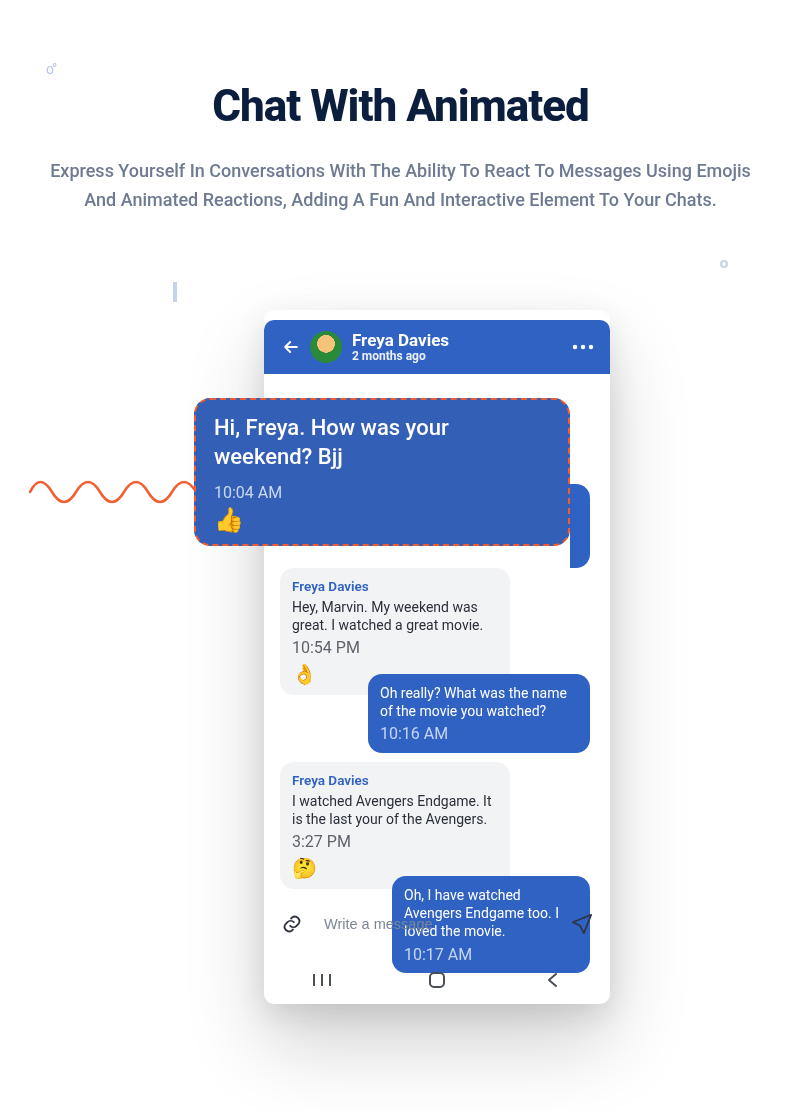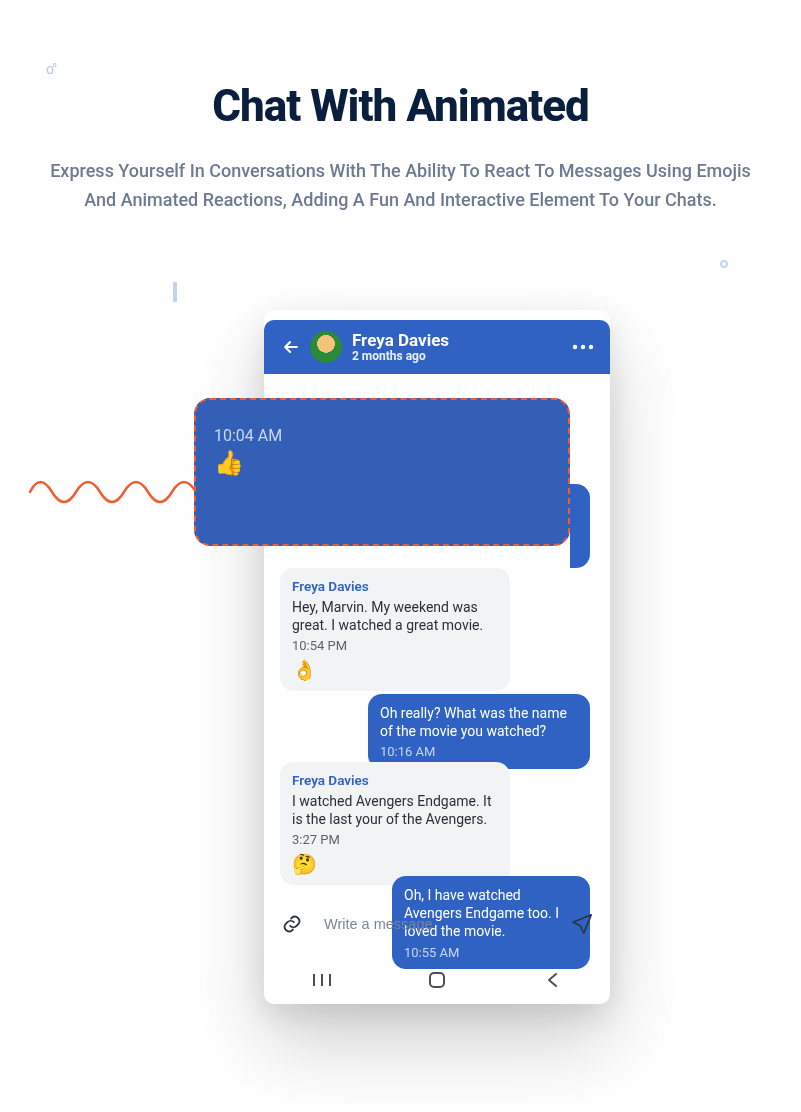--- a/index.html
+++ b/index.html
@@ -156,21 +156,21 @@
 
 
 .msg {
   position: absolute;
   max-width: 230px;
   padding: 10px 12px 8px 12px;
   border-radius: 14px;
   font-size: 14px;
   line-height: 1.3;
 }
-.msg .time { font-size: 13px; margin-top: 4px; opacity: 0.75; }
+.msg .time { font-size: 16px; margin-top: 4px; opacity: 0.75; }
 .msg .emoji { font-size: 20px; margin-top: 2px; }
 
 .recv {
   left: 16px;
   background: #f2f3f5;
   color: #2a2f3a;
 }
 .recv .sender {
   color: #2f62c2;
   font-weight: 600;
@@ -178,21 +178,21 @@
   margin-bottom: 2px;
 }
 .sent {
   right: 20px;
   background: #2f62c2;
   color: #fff;
 }
 .sent .time { color: #d5e0f5; opacity: 0.9; }
 
 #msg2 { top: 194px; width: 230px; }
-#msg3 { top: 320px; width: 222px; }
+#msg3 { top: 300px; width: 222px; }
 #msg4 { top: 388px; width: 230px; }
 #msg5 { top: 502px; width: 198px; }
 
 
 .input-bar {
   position: absolute;
   left: 14px; right: 14px;
   bottom: 58px;
   height: 44px;
   display: flex;
@@ -262,20 +262,21 @@
           <circle cx="19" cy="3" r="2.2" fill="#fff"></circle>
         </svg>
     </div>
   </div>
 
   <div class="chat-body">
 
     <div class="peek-sent"></div>
 
     <div class="callout">
+      <div class="callout-text">Hi, Freya. How was your weekend? Bjj</div>
       <div class="callout-time">10:04 AM</div>
       <div class="callout-emoji">👍</div>
     </div>
 
     <div id="msg2" class="msg recv">
       <div class="sender">Freya Davies</div>
       <div>Hey, Marvin. My weekend was great. I watched a great movie.</div>
       <div class="time">10:54 PM</div>
       <div class="emoji">👌</div>
     </div>
@@ -287,21 +288,21 @@
 
     <div id="msg4" class="msg recv">
       <div class="sender">Freya Davies</div>
       <div>I watched Avengers Endgame. It is the last your of the Avengers.</div>
       <div class="time">3:27 PM</div>
       <div class="emoji">🤔</div>
     </div>
 
     <div id="msg5" class="msg sent">
       <div>Oh, I have watched Avengers Endgame too. I loved the movie.</div>
-      <div class="time">10:55 AM</div>
+      <div class="time">10:17 AM</div>
     </div>
 
   </div>
 
   <div class="input-bar">
     <div class="attach-btn">
       <svg width="22" height="22" viewBox="0 0 24 24">
           <path d="M10 14a5 5 0 0 0 7 0l2-2a5 5 0 0 0-7-7l-1 1M14 10a5 5 0 0 0-7 0l-2 2a5 5 0 0 0 7 7l1-1" stroke="#2d3340" stroke-width="2" fill="none" stroke-linecap="round"></path>
         </svg>
     </div>

